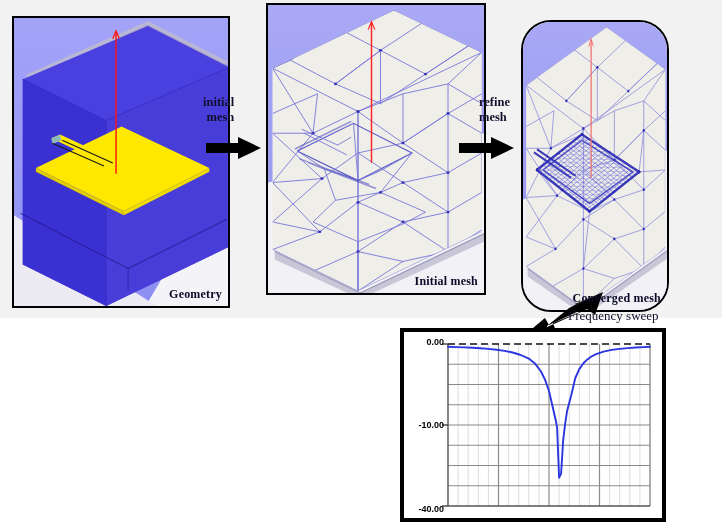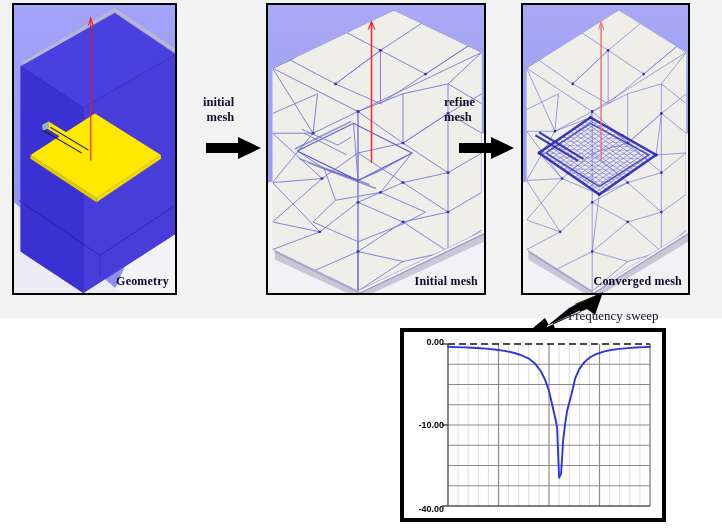--- a/index.html
+++ b/index.html
@@ -102,21 +102,21 @@
     white-space: nowrap;
   }
 </style>
 </head>
 <body>
 
 <div id="stage">
 
   <div class="page-tint"></div>
 
-  <div class="panel" style="left:12px; top:3px; width:165px; height:292px;">
+  <div class="panel" style="left:12px; top:16px; width:218px; height:292px;">
     <svg class="vp" viewBox="0 0 195 292" preserveAspectRatio="none">
       <defs>
         <linearGradient id="skyG1" x1="0" y1="0" x2="0" y2="1">
           <stop offset="0%" stop-color="#a3a3f8"></stop>
           <stop offset="100%" stop-color="#8e8ef2"></stop>
         </linearGradient>
         <linearGradient id="boxTopG" x1="0" y1="0" x2="1" y2="1">
           <stop offset="0%" stop-color="#5a50e6"></stop>
           <stop offset="100%" stop-color="#3f34d6"></stop>
         </linearGradient>
@@ -274,29 +274,29 @@
         <circle cx="80" cy="250" r="1.4"></circle>
           <circle cx="100" cy="190" r="1.4"></circle>
       </g>
 
       <line x1="92" y1="18" x2="92" y2="160" stroke="#ff2222" stroke-width="1.3"></line>
       <polyline points="89,25 92,17 95,25" fill="none" stroke="#ff2222" stroke-width="1"></polyline>
     </svg>
     <div class="panel-caption">Initial mesh</div>
   </div>
 
-  <div class="flow-label" style="left:444px; top:95px;">
+  <div class="flow-label" style="left:479px; top:95px;">
     <div>refine</div>
     <div>mesh</div>
   </div>
   <svg class="flow-arrow" style="left:459px; top:136px;" width="56" height="24" viewBox="0 0 56 24">
     <polygon points="0,7 32,7 32,1 55,12 32,23 32,17 0,17" fill="#000000"></polygon>
   </svg>
 
-  <div class="panel" style="left:521px; top:3px; width:169px; height:292px;">
+  <div class="panel" style="left:521px; top:20px; width:148px; height:292px;border-radius:30px;">
     <svg class="vp" viewBox="0 0 186 292" preserveAspectRatio="none">
       <defs>
         <linearGradient id="skyG3" x1="0" y1="0" x2="0" y2="1">
           <stop offset="0%" stop-color="#a8a8f6"></stop>
           <stop offset="100%" stop-color="#9090ee"></stop>
         </linearGradient>
         <clipPath id="clipBox3">
           <polygon points="4,64 108,5 184,48 184,230 78,290 4,248"></polygon>
         </clipPath>
         <clipPath id="clipPatch3">

